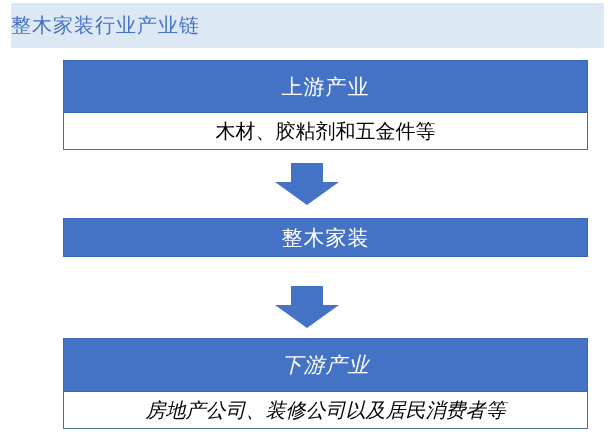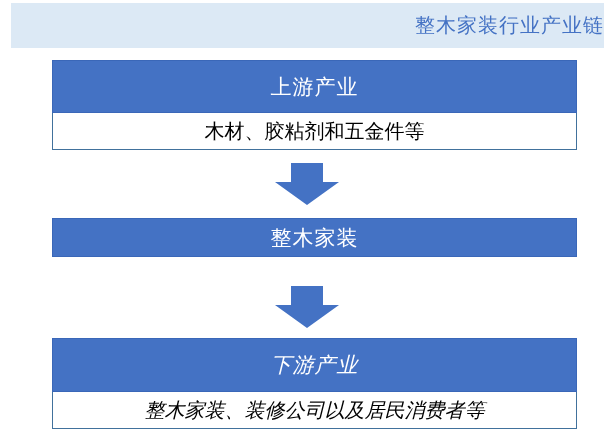--- a/index.html
+++ b/index.html
@@ -17,30 +17,30 @@
   }
   .header {
     position: absolute;
     left: 11px;
     top: 3px;
     width: 593px;
     height: 45px;
     background: var(--header-bg, #DCE9F5);
     display: flex;
     align-items: center;
-    justify-content: flex-end;
+    justify-content: flex-start;
   }
   .header span {
     color: var(--header-text, #4472C4);
     font-size: 20px;
     letter-spacing: 1px;
   }
   .node {
     position: absolute;
-    left: 21px;
+    left: 32px;
     width: 556px;
     box-sizing: border-box;
     padding-left: 31px;
   }
   .node-head {
     box-sizing: border-box;
     width: 100%;
     height: 53px;
     background: var(--accent-blue, #4472C4);
     border: 1px solid var(--accent-blue-border, #3A67B8);
@@ -97,16 +97,16 @@
   <div class="arrow arrow-1"></div>
 
   <div class="node node-core">
     <div class="node-head">整木家装</div>
   </div>
 
   <div class="arrow arrow-2"></div>
 
   <div class="node node-downstream">
     <div class="node-head">下游产业</div>
-    <div class="node-body">整木家装、装修公司以及居民消费者等</div>
+    <div class="node-body">房地产公司、装修公司以及居民消费者等</div>
   </div>
 
 </div>
 
 </body></html>

